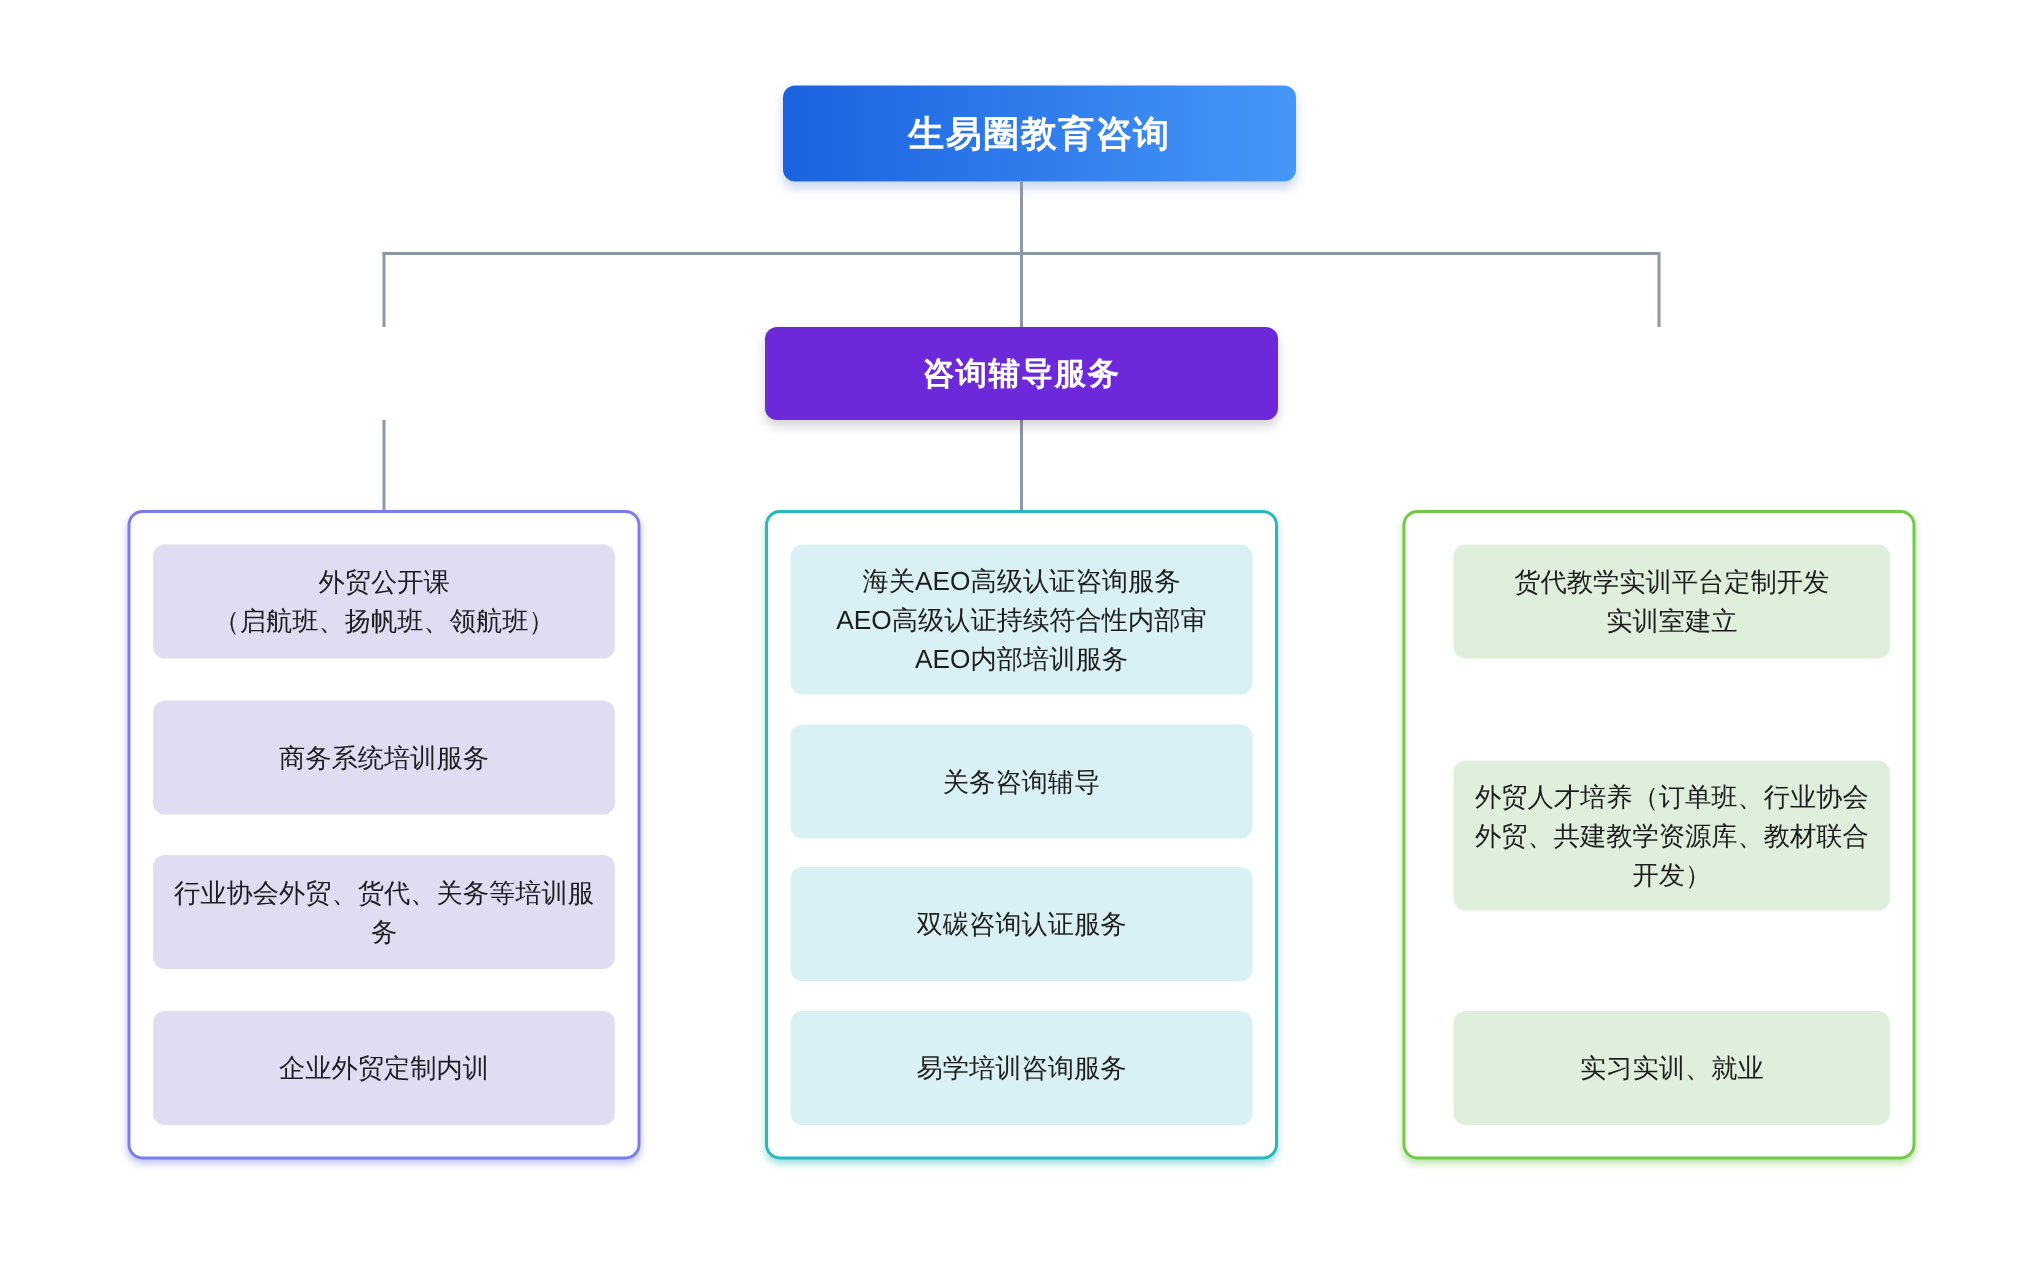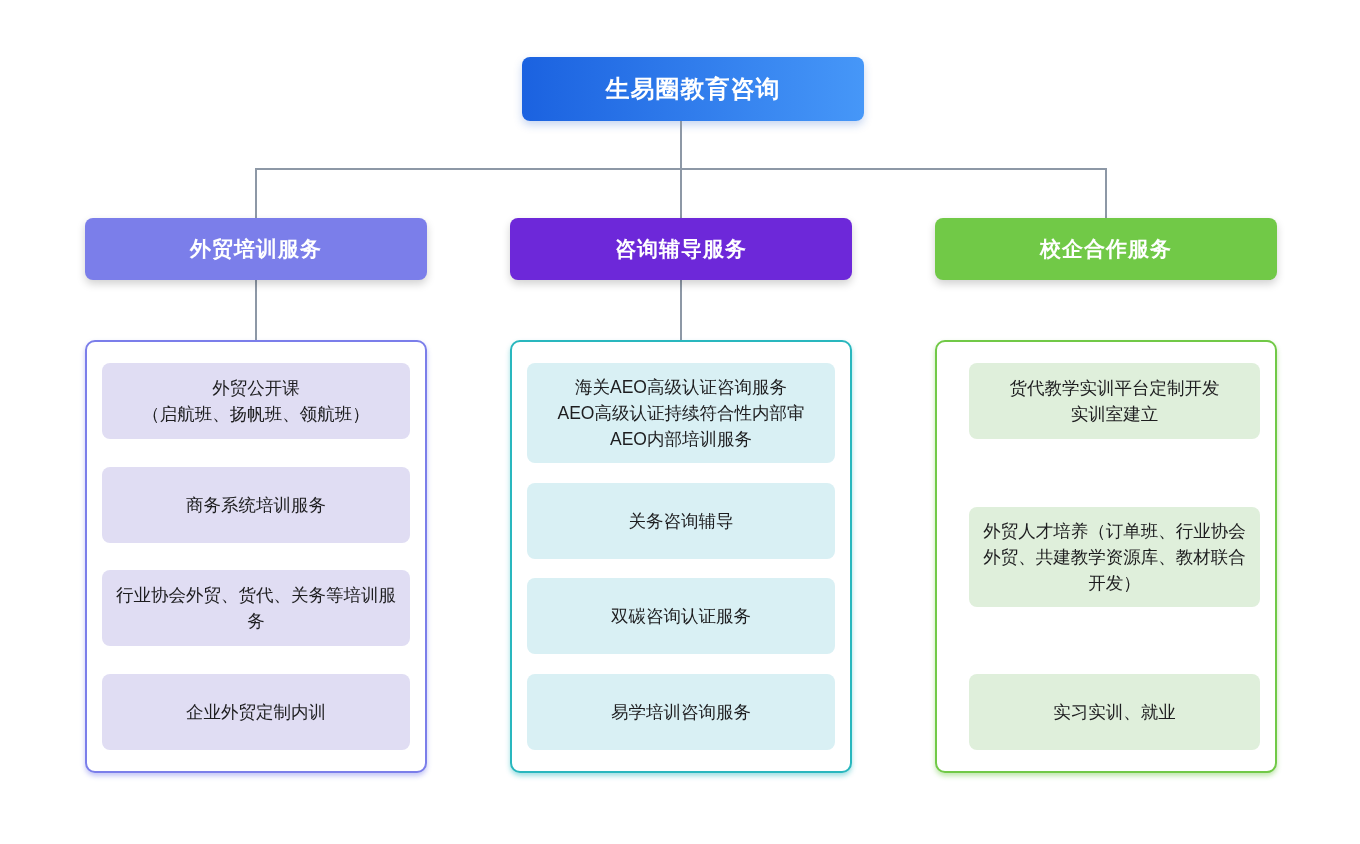--- a/index.html
+++ b/index.html
@@ -97,23 +97,21 @@
   <div class="node-root">生易圈教育咨询</div>
 
   <div class="conn v conn-root-drop"></div>
   <div class="conn h conn-horizontal"></div>
   <div class="conn v conn-drop-0"></div>
   <div class="conn v conn-drop-1"></div>
   <div class="conn v conn-drop-2"></div>
   <div class="conn v conn-link-0"></div>
   <div class="conn v conn-link-1"></div>
 
-  <div class="branch-header c0">外贸培训服务</div>
   <div class="branch-header c1">咨询辅导服务</div>
-  <div class="branch-header c2">校企合作服务</div>
 
   <div class="branch-container c0">
     <div class="service-item">外贸公开课
 （启航班、扬帆班、领航班）</div>
     <div class="service-item">商务系统培训服务</div>
     <div class="service-item">行业协会外贸、货代、关务等培训服务</div>
     <div class="service-item">企业外贸定制内训</div>
   </div>
 
   <div class="branch-container c1">

